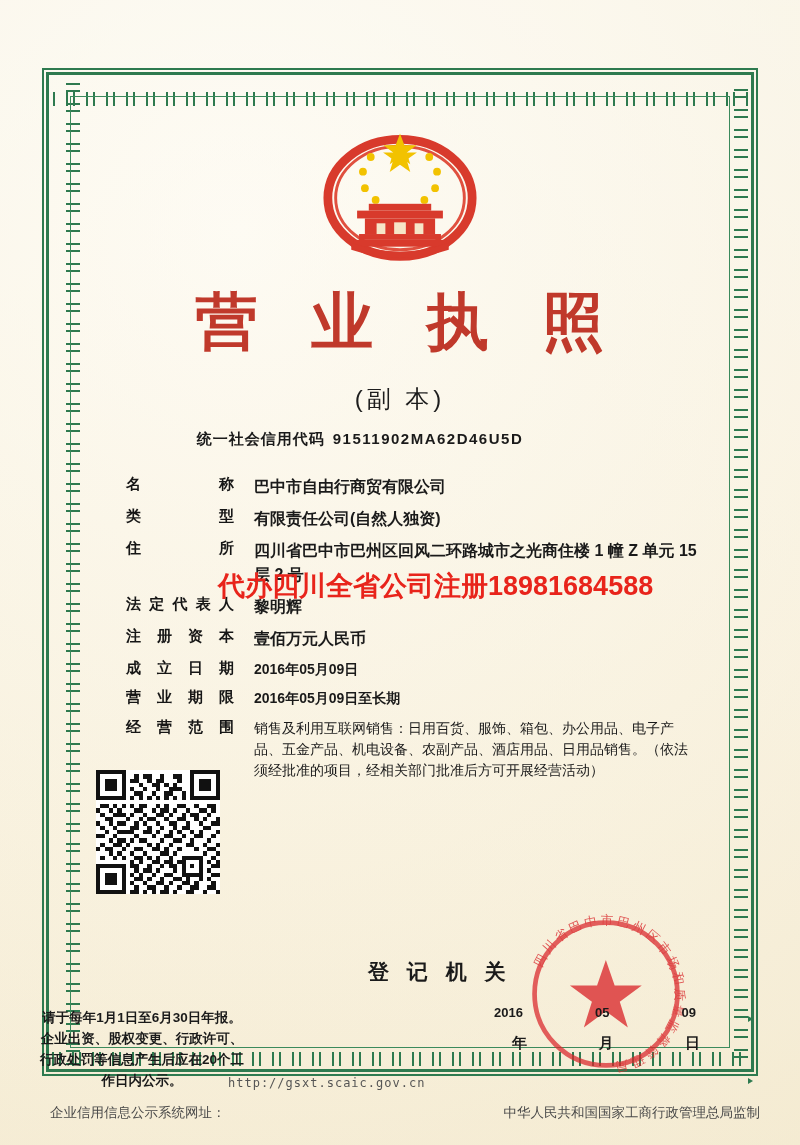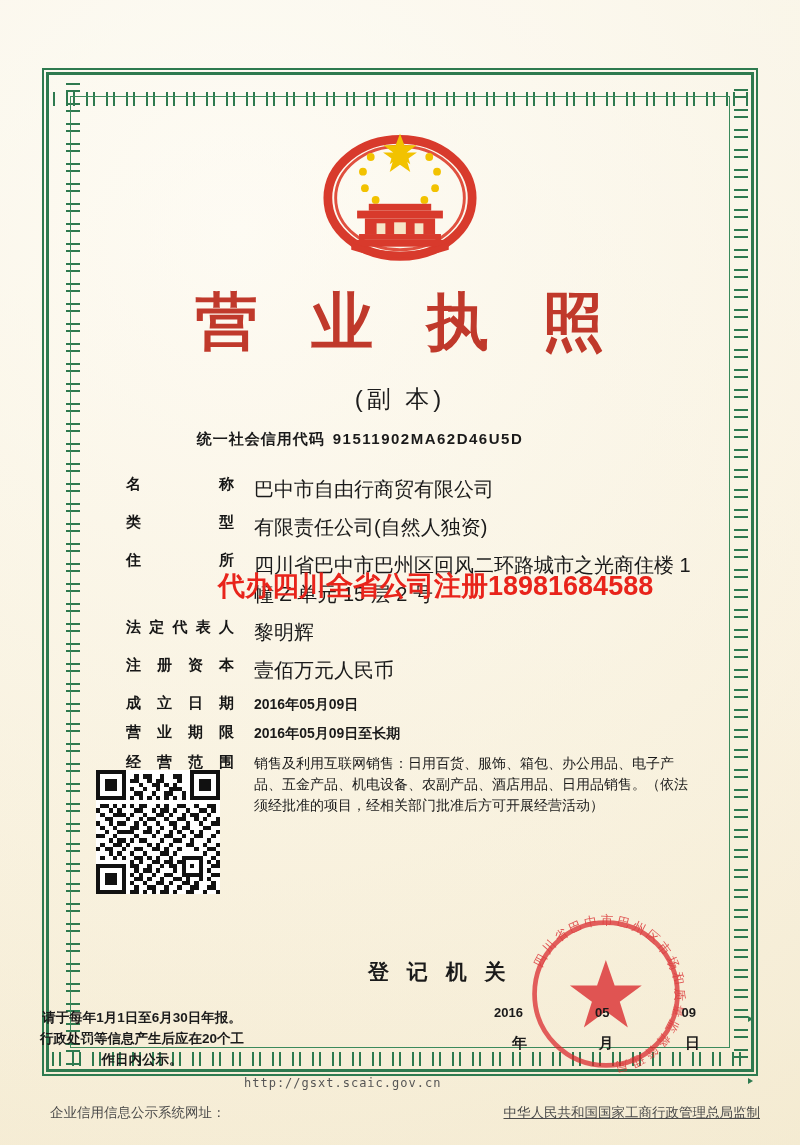--- a/index.html
+++ b/index.html
@@ -179,22 +179,22 @@
     color: #161616;
     display: flex;
     justify-content: space-between;
     letter-spacing: 0;
   }
   .field-label span.ch {
     display: inline-block;
   }
   .field-value {
     flex: 1;
-    font-size: 20px;
-    font-weight: normal;
+    font-size: 16px;
+    font-weight: bold;
     color: #1a1a1a;
     line-height: 1.45;
     padding-left: 20px;
   }
   .field-value.small {
     font-weight: bold;
     font-size: 14px;
   }
   .field-value.scope {
     font-weight: normal;
@@ -277,21 +277,21 @@
     font-size: 13.5px;
     color: #1a1a1a;
     line-height: 1.55;
     font-weight: bold;
     text-align: center;
   }
 
   
   #website-mono {
     position: absolute;
-    left: 244px;
+    left: 228px;
     top: 1076px;
     font-family: "DejaVu Sans Mono", "Liberation Mono", monospace;
     font-size: 12px;
     color: #555;
     letter-spacing: 1px;
   }
 
   
   #footer-left {
     position: absolute;
@@ -299,21 +299,20 @@
     top: 1104px;
     font-size: 13.5px;
     color: #4a4a4a;
   }
   #footer-right {
     position: absolute;
     right: 40px;
     top: 1104px;
     font-size: 13.5px;
     color: #4a4a4a;
-    text-decoration: underline;
   }
 
   
   .tick {
     position: absolute;
     width: 0; height: 0;
     border-left: 5px solid #2e7a4f;
     border-top: 3px solid transparent;
     border-bottom: 3px solid transparent;
   }
@@ -727,20 +726,21 @@
     </div>
     <div class="chars">
       <span>年</span>
       <span>月</span>
       <span>日</span>
     </div>
   </div>
 
   <div id="notice">
     <div>请于每年1月1日至6月30日年报。</div>
+    <div>企业出资、股权变更、行政许可、</div>
     <div>行政处罚等信息产生后应在20个工</div>
     <div>作日内公示。</div>
   </div>
 
   <div id="website-mono">http://gsxt.scaic.gov.cn</div>
 
   <div class="tick" style="left:748px; top:1016px;"></div>
   <div class="tick" style="left:748px; top:1078px;"></div>
 
   <div id="footer-left">企业信用信息公示系统网址：</div>

